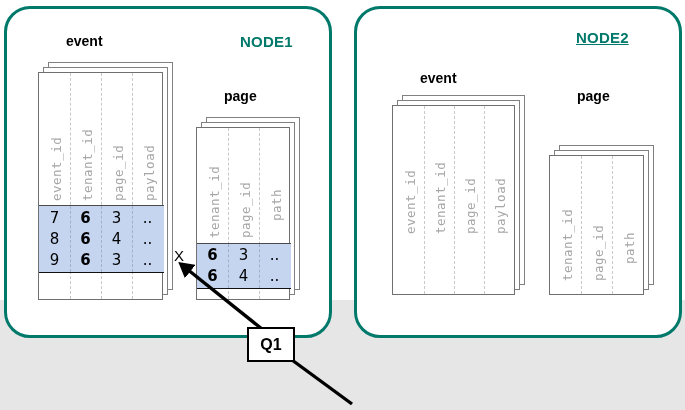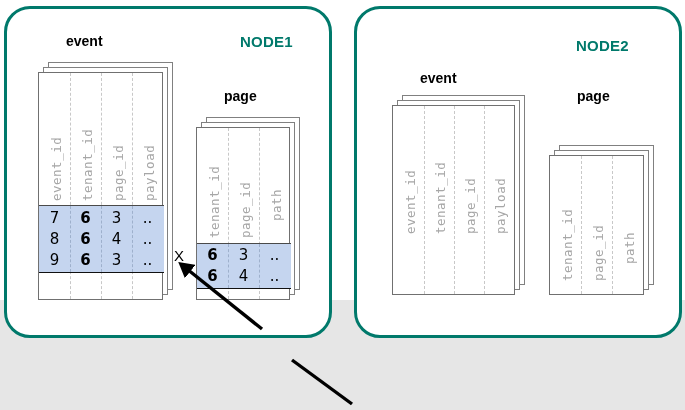--- a/index.html
+++ b/index.html
@@ -210,21 +210,21 @@
 
         <div class="cell b" style="left:0px;  top:23px; width:31px;">6</div>
         <div class="cell" style="left:31px; top:23px; width:31px;">4</div>
         <div class="cell" style="left:62px; top:23px; width:31px;">..</div>
       </div>
     </div>
   </div>
 
   <div class="node" id="node2"></div>
 
-  <div class="node-label" style="left:576px; top:37px;">NODE2</div>
+  <div class="node-label" style="left:576px; top:29px;text-decoration:underline;">NODE2</div>
 
   <div class="table-title" style="left:420px; top:70px;">event</div>
 
   <div class="tbl-wrap" style="left:392px; top:95px; width:133px; height:210px;">
     <div class="card back2" style="width:123px; height:190px;"></div>
     <div class="card back1" style="width:123px; height:190px;"></div>
     <div class="card front" style="width:123px; height:190px;">
       <div class="col-sep" style="left:31px;"></div>
       <div class="col-sep" style="left:61px;"></div>
       <div class="col-sep" style="left:91px;"></div>
@@ -258,14 +258,15 @@
       </marker>
     </defs>
 
     <line x1="262" y1="329" x2="187" y2="269" stroke="#000000" stroke-width="3.4" marker-end="url(#arrowhead)"></line>
 
     <line x1="292" y1="360" x2="352" y2="404" stroke="#000000" stroke-width="3.4"></line>
   </svg>
 
   <div class="x-mark" style="left:174px; top:247px;">X</div>
 
+  <div class="q-box" style="left:247px; top:327px; width:48px; height:35px;">Q1</div>
 
 </div>
 
 </body></html>

